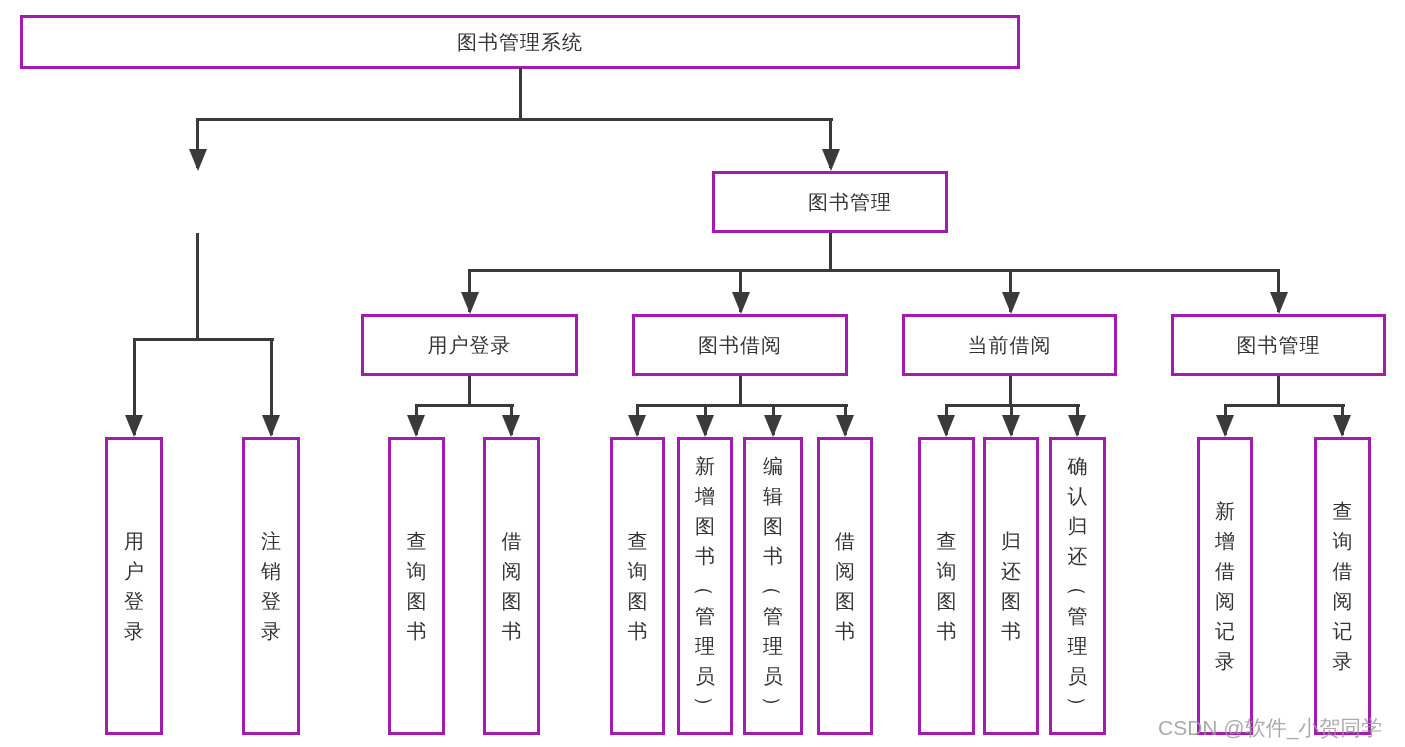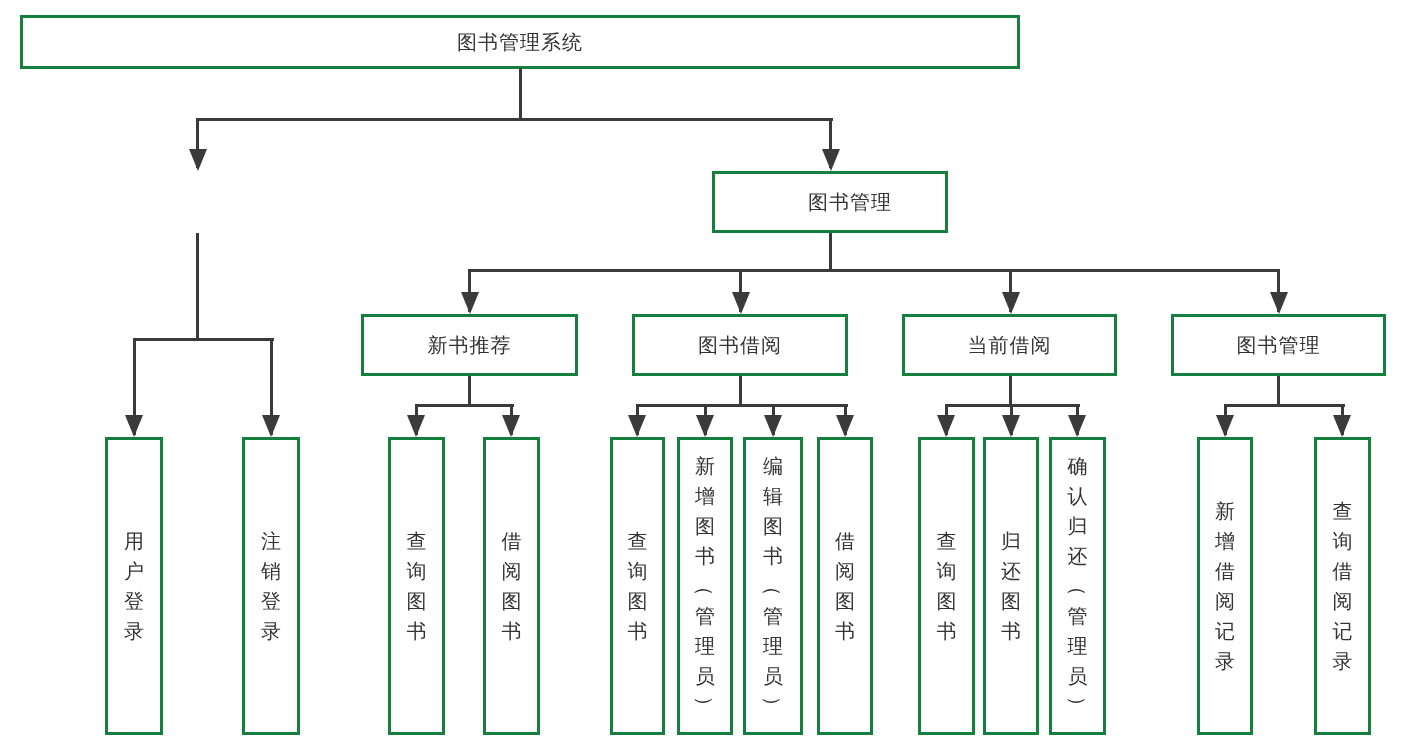--- a/index.html
+++ b/index.html
@@ -7,21 +7,21 @@
     position: relative;
     width: 1405px;
     height: 747px;
     background: #ffffff;
     font-family: "Liberation Sans", "DejaVu Sans", sans-serif;
     overflow: hidden;
   }
   .box {
     position: absolute;
     box-sizing: border-box;
-    border: 3px solid #15803d;
+    border: 3px solid #a21caf;
     background: #ffffff;
     color: #333333;
     display: flex;
     align-items: center;
     justify-content: center;
   }
   .hbox { font-size: 20px; letter-spacing: 1px; }
   .vbox { flex-direction: column; }
   .vchar {
     display: block;
@@ -57,21 +57,21 @@
   <div class="box hbox" style="left:20px; top:15px; width:1000px; height:54px;">
     <span>图书管理系统</span>
   </div>
 
 
   <div class="box hbox" style="left:712px; top:171px; width:236px; height:62px;padding-left:40px;">
     <span>图书管理</span>
   </div>
 
   <div class="box hbox" style="left:361px; top:314px; width:217px; height:62px;">
-    <span>新书推荐</span>
+    <span>用户登录</span>
   </div>
 
   <div class="box hbox" style="left:902px; top:314px; width:215px; height:62px;">
     <span>当前借阅</span>
   </div>
 
   <div class="box hbox" style="left:632px; top:314px; width:216px; height:62px;">
     <span>图书借阅</span>
   </div>
 
@@ -241,14 +241,15 @@
   <div class="arrow" style="left:1002px; top:415px;"></div>
   <div class="arrow" style="left:1068px; top:415px;"></div>
 
   <div class="ln" style="left:1277px; top:376px; width:3px;   height:30px;"></div>
   <div class="ln" style="left:1224px; top:404px; width:121px; height:3px;"></div>
   <div class="ln" style="left:1224px; top:404px; width:3px;   height:31px;"></div>
   <div class="ln" style="left:1341px; top:404px; width:3px;   height:31px;"></div>
   <div class="arrow" style="left:1216px; top:415px;"></div>
   <div class="arrow" style="left:1333px; top:415px;"></div>
 
+  <div class="watermark">CSDN @软件_小贺同学</div>
 
 </div>
 
 </body></html>

